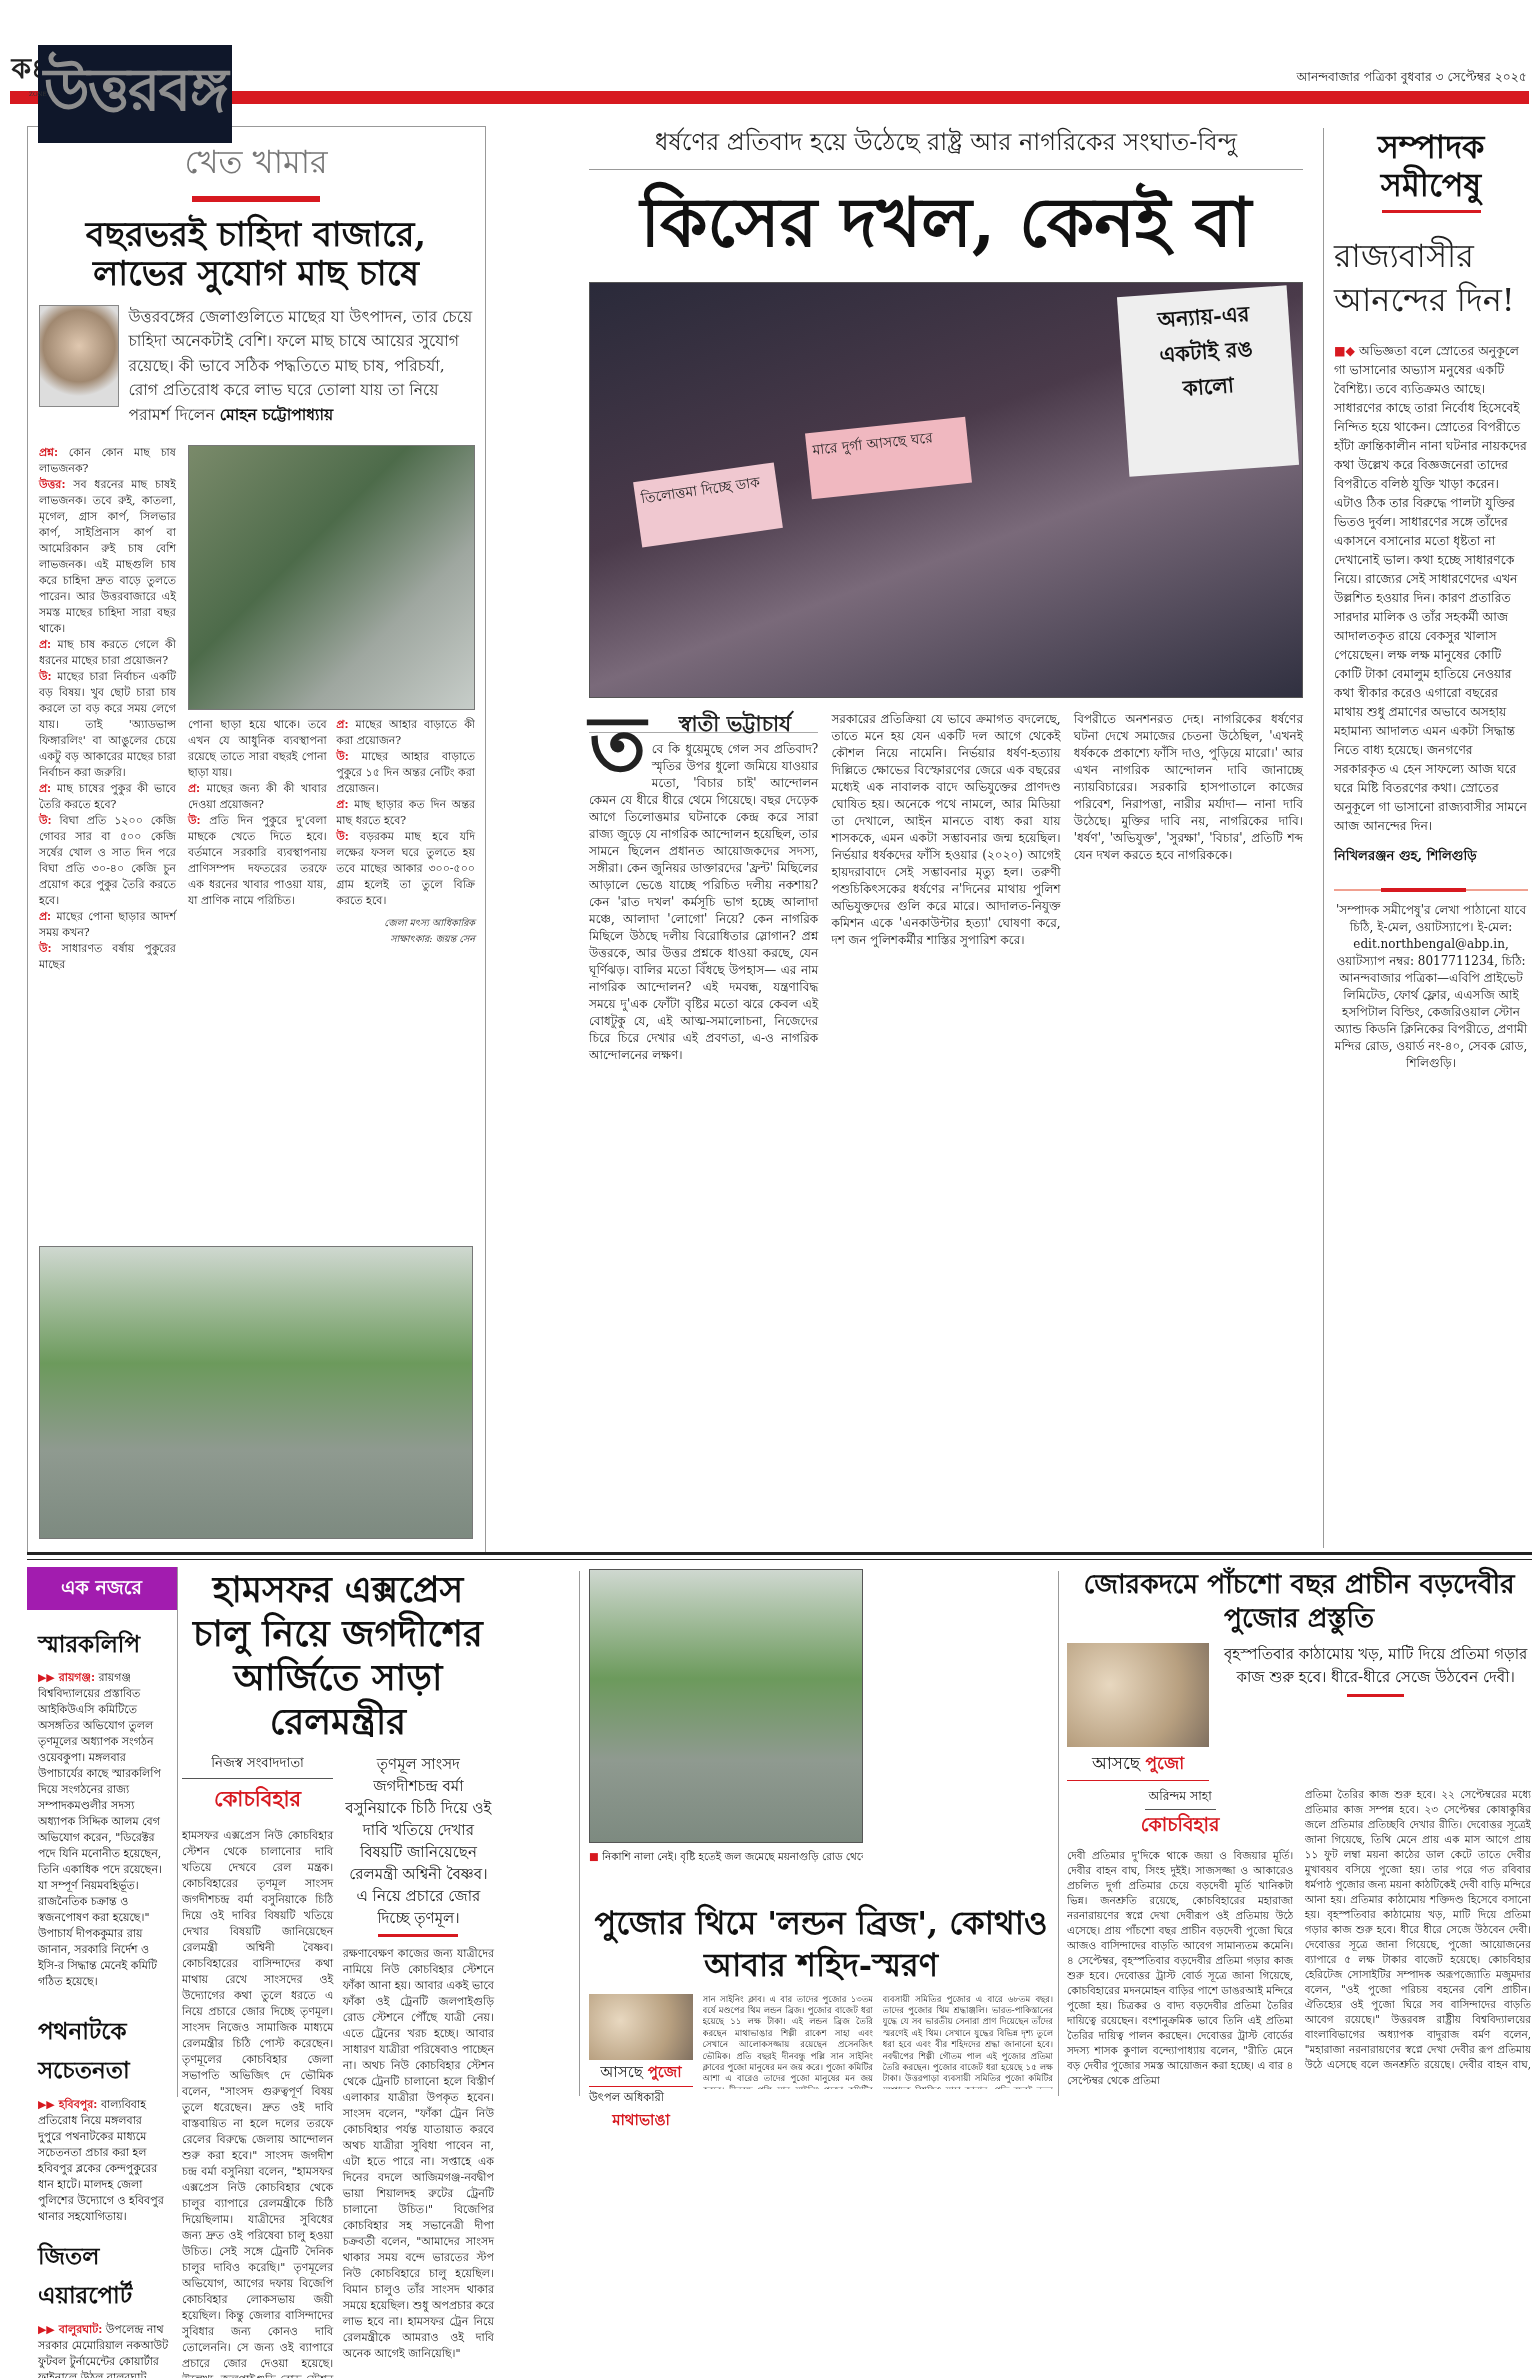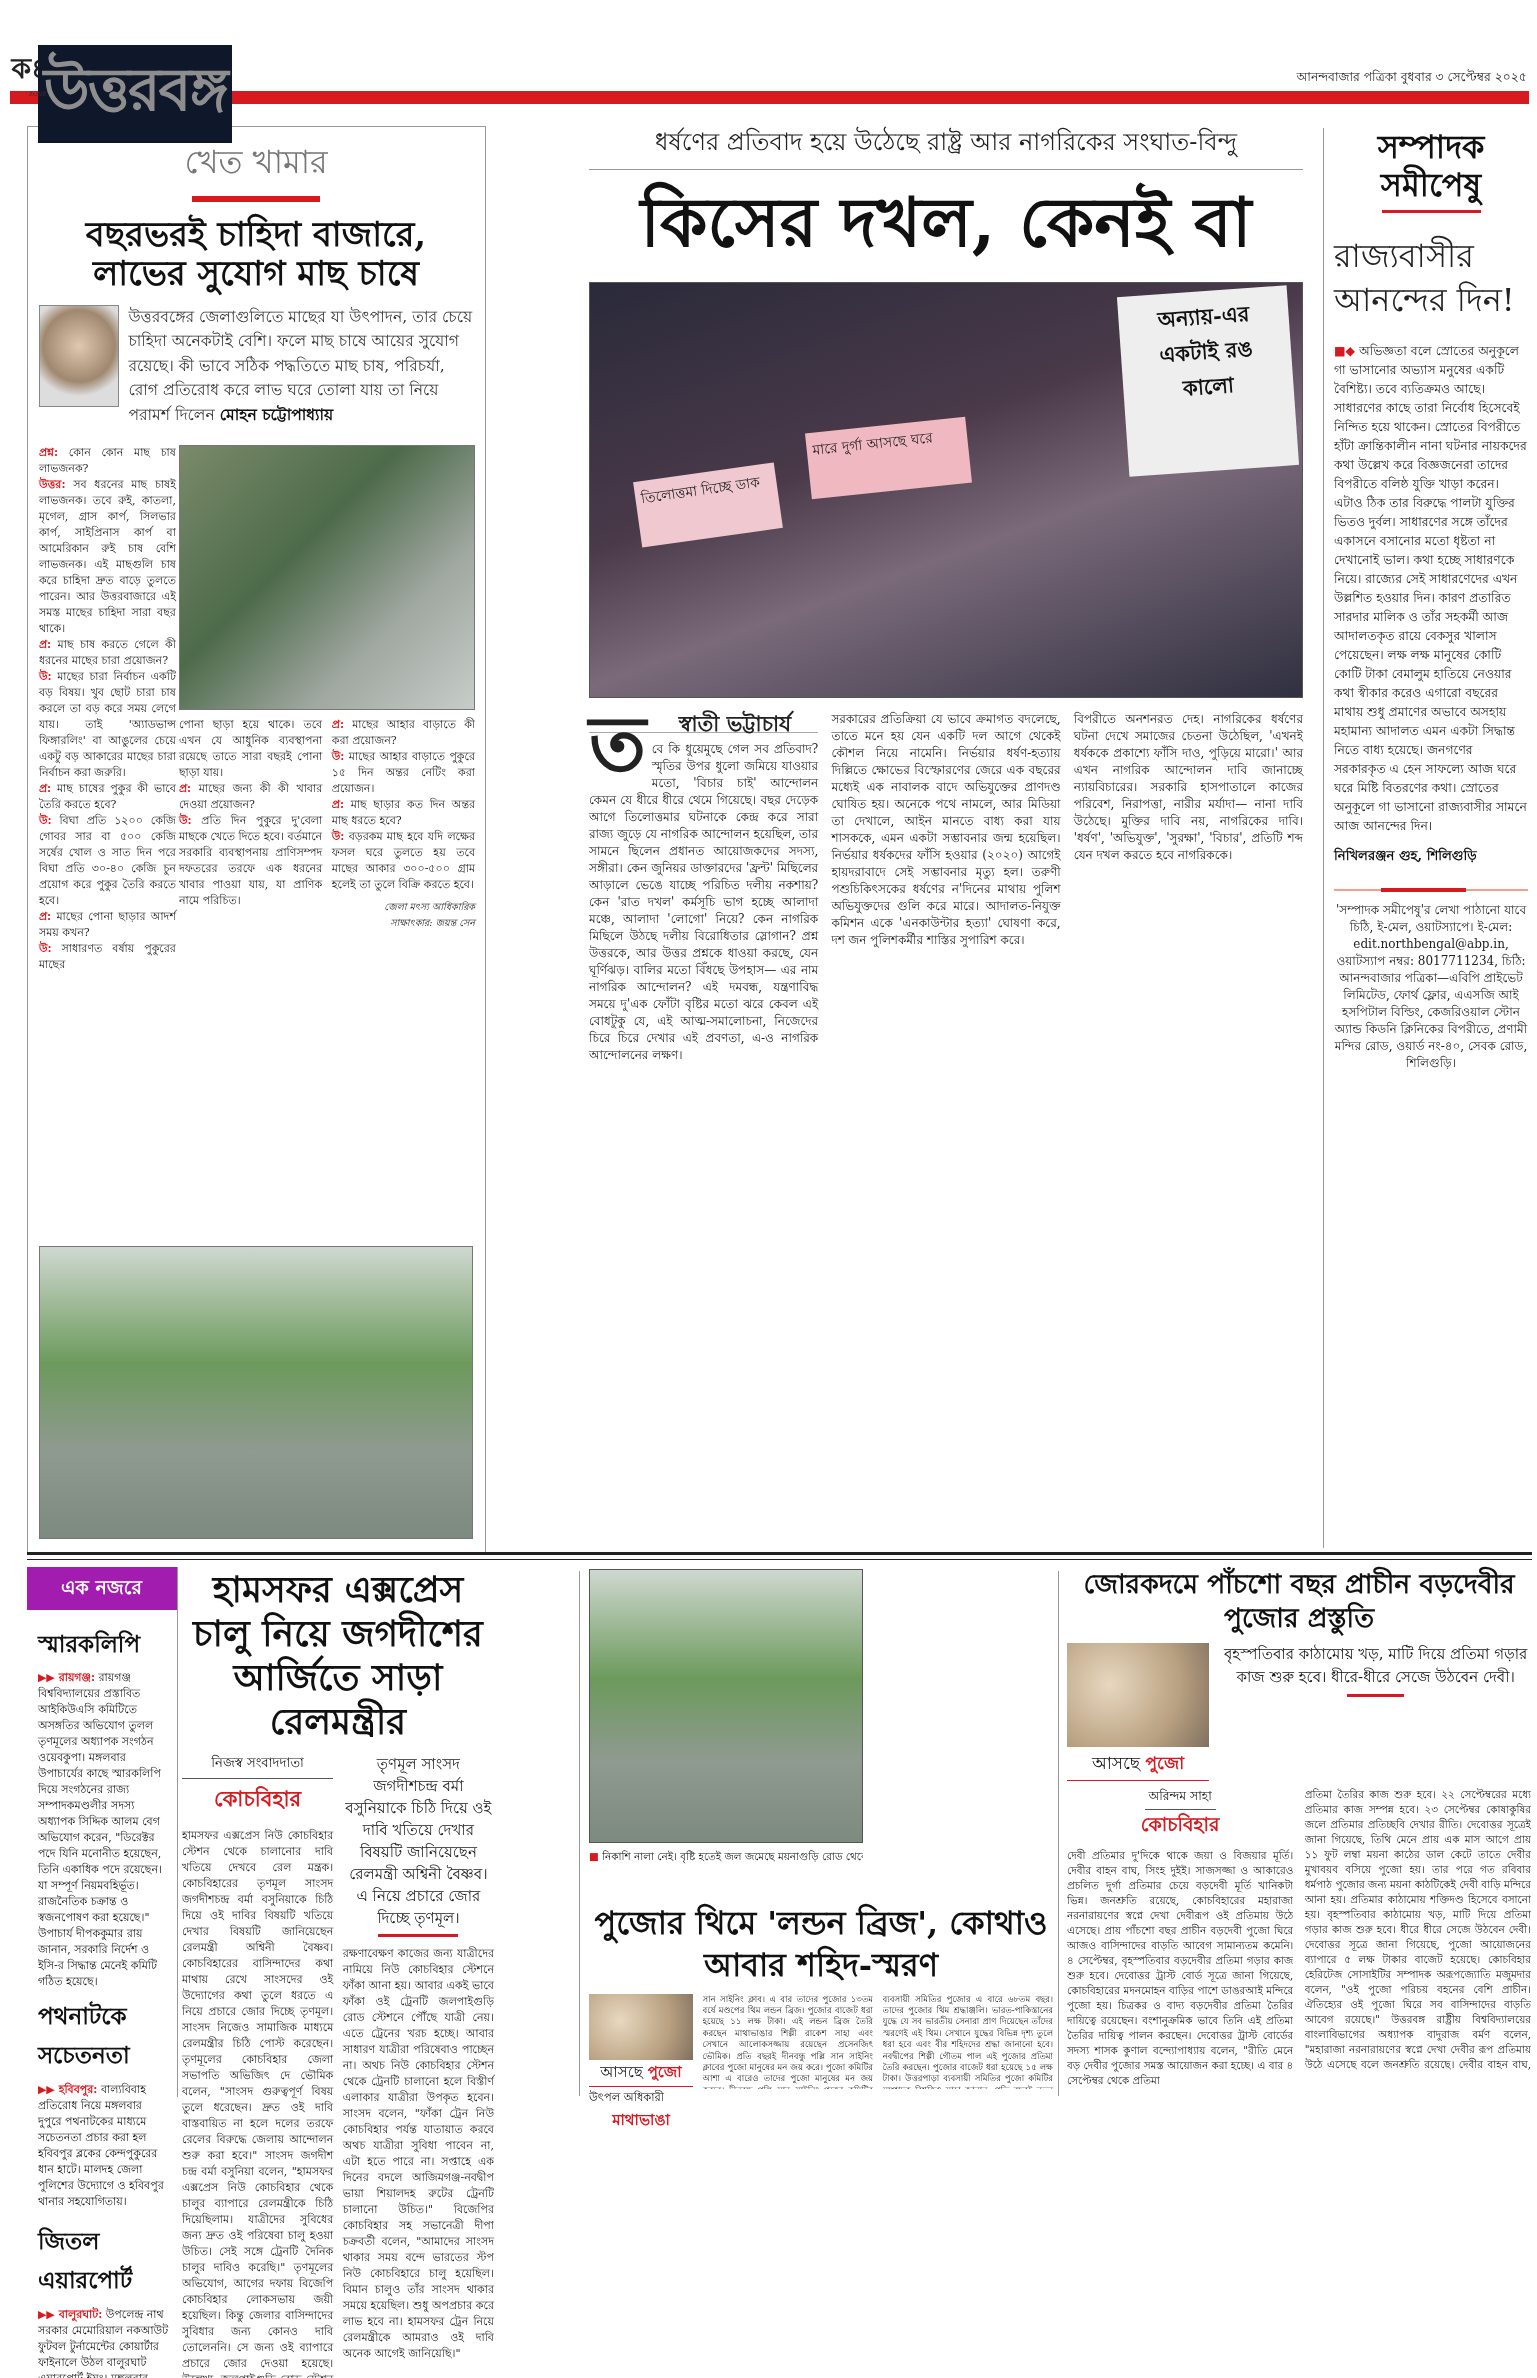--- a/index.html
+++ b/index.html
@@ -41,21 +41,21 @@
   <div class="kicker-gray" style="margin-top:9.5px">খেত খামার</div>
   <div class="redline" style="width:128px"></div>
   <div class="hl" style="font-size:34px;margin:13.2px 13.2px 0">বছরভরই চাহিদা বাজারে, লাভের সুযোগ মাছ চাষে</div>
   <div style="display:flex;margin:11.4px 9.5px 0 11.4px">
     <div class="photo-person" style="width:80px;height:102px;border:0.9px solid #888;flex:none"></div>
     <div style="margin-left:9.5px;font-size:15.6px;line-height:24.6px;color:#333">
       <span>উত্তরবঙ্গের জেলাগুলিতে মাছের যা উৎপাদন, তার চেয়ে চাহিদা অনেকটাই বেশি। ফলে মাছ চাষে আয়ের সুযোগ রয়েছে। কী ভাবে সঠিক পদ্ধতিতে মাছ চাষ, পরিচর্যা, রোগ প্রতিরোধ করে লাভ ঘরে তোলা যায় তা নিয়ে পরামর্শ দিলেন</span>
       <b style="color:#111">মোহন চট্টোপাধ্যায়</b>
     </div>
   </div>
-  <div style="display:flex;margin:17px 9.5px 0 11.4px;gap:3px">
+  <div style="display:flex;margin:17px 9.5px 0 11.4px;gap:12px">
     <div class="body" style="width:137px;font-size:11px;line-height:16px">
       <p><span class="q">প্রশ্ন:</span> <span>কোন কোন মাছ চাষ লাভজনক?</span></p>
       <p><span class="q">উত্তর:</span> <span>সব ধরনের মাছ চাষই লাভজনক। তবে রুই, কাতলা, মৃগেল, গ্রাস কার্প, সিলভার কার্প, সাইপ্রিনাস কার্প বা আমেরিকান রুই চাষ বেশি লাভজনক। এই মাছগুলি চাষ করে চাহিদা দ্রুত বাড়ে তুলতে পারেন। আর উত্তরবাজারে এই সমস্ত মাছের চাহিদা সারা বছর থাকে।</span></p>
       <p><span class="q">প্র:</span> <span>মাছ চাষ করতে গেলে কী ধরনের মাছের চারা প্রয়োজন?</span></p>
       <p><span class="q">উ:</span> <span>মাছের চারা নির্বাচন একটি বড় বিষয়। খুব ছোট চারা চাষ করলে তা বড় করে সময় লেগে যায়। তাই 'অ্যাডভান্স ফিঙ্গারলিং' বা আঙুলের চেয়ে একটু বড় আকারের মাছের চারা নির্বাচন করা জরুরি।</span></p>
       <p><span class="q">প্র:</span> <span>মাছ চাষের পুকুর কী ভাবে তৈরি করতে হবে?</span></p>
       <p><span class="q">উ:</span> <span>বিঘা প্রতি ১২০০ কেজি গোবর সার বা ৫০০ কেজি সর্ষের খোল ও সাত দিন পরে বিঘা প্রতি ৩০-৪০ কেজি চুন প্রয়োগ করে পুকুর তৈরি করতে হবে।</span></p>
       <p><span class="q">প্র:</span> <span>মাছের পোনা ছাড়ার আদর্শ সময় কখন?</span></p>
       <p><span class="q">উ:</span> <span>সাধারণত বর্ষায় পুকুরের মাছের</span></p>
     </div>
@@ -117,21 +117,21 @@
   <div style="font-size:12px;line-height:17px;text-align:center;margin-top:11.4px;color:#222">'সম্পাদক সমীপেষু'র লেখা পাঠানো যাবে চিঠি, ই-মেল, ওয়াটস্যাপে। ই-মেল: edit.northbengal@abp.in, ওয়াটস্যাপ নম্বর: 8017711234, চিঠি: আনন্দবাজার পত্রিকা—এবিপি প্রাইভেট লিমিটেড, ফোর্থ ফ্লোর, এএসজি আই হসপিটাল বিল্ডিং, কেজরিওয়াল স্টোন অ্যান্ড কিডনি ক্লিনিকের বিপরীতে, প্রণামী মন্দির রোড, ওয়ার্ড নং-৪০, সেবক রোড, শিলিগুড়ি।</div>
 </div>
 
 <div class="abs rule-double" style="left:26.5px;top:1552px;width:1505px"></div>
 
 <div class="abs" style="left:26.5px;top:1567px;width:151px;height:530px;border-right:0.9px solid #999">
   <div class="blue-head">এক নজরে</div>
   <div style="padding:5.7px 7.6px 0 11.4px">
     <div class="brief-title" style="margin-top:9.5px">স্মারকলিপি</div>
     <div style="font-size:11px;line-height:16px;margin-top:5.7px"><span class="brief-lead">▶▶ <span>রায়গঞ্জ:</span></span> <span>রায়গঞ্জ বিশ্ববিদ্যালয়ের প্রস্তাবিত আইকিউএসি কমিটিতে অসঙ্গতির অভিযোগ তুলল তৃণমূলের অধ্যাপক সংগঠন ওয়েবকুপা। মঙ্গলবার উপাচার্যের কাছে স্মারকলিপি দিয়ে সংগঠনের রাজ্য সম্পাদকমণ্ডলীর সদস্য অধ্যাপক সিদ্দিক আলম বেগ অভিযোগ করেন, "ডিরেক্টর পদে যিনি মনোনীত হয়েছেন, তিনি একাধিক পদে রয়েছেন। যা সম্পূর্ণ নিয়মবহির্ভূত। রাজনৈতিক চক্রান্ত ও স্বজনপোষণ করা হয়েছে।" উপাচার্য দীপককুমার রায় জানান, সরকারি নির্দেশ ও ইসি-র সিদ্ধান্ত মেনেই কমিটি গঠিত হয়েছে।</span></div>
-    <div class="brief-title" style="margin-top:8px">পথনাটকে সচেতনতা</div>
+    <div class="brief-title" style="margin-top:23px">পথনাটকে সচেতনতা</div>
     <div style="font-size:11px;line-height:16px;margin-top:5.7px"><span class="brief-lead">▶▶ <span>হবিবপুর:</span></span> <span>বাল্যবিবাহ প্রতিরোধ নিয়ে মঙ্গলবার দুপুরে পথনাটকের মাধ্যমে সচেতনতা প্রচার করা হল হবিবপুর ব্লকের কেন্দপুকুরের ধান হাটে। মালদহ জেলা পুলিশের উদ্যোগে ও হবিবপুর থানার সহযোগিতায়।</span></div>
     <div class="brief-title" style="margin-top:13.2px">জিতল এয়ারপোর্ট</div>
     <div style="font-size:11px;line-height:16px;margin-top:5.7px"><span class="brief-lead">▶▶ <span>বালুরঘাট:</span></span> <span>উপলেন্দ্র নাথ সরকার মেমোরিয়াল নকআউট ফুটবল টুর্নামেন্টের কোয়ার্টার ফাইনালে উঠল বালুরঘাট এয়ারপোর্ট ইয়ং। মঙ্গলবার বালুরঘাটের নেতাজি স্পোর্টিং ক্লাবের মাঠে অনুষ্ঠিত তৃতীয় দিনের প্রথম কোয়ার্টার ফাইনালে এয়ারপোর্ট ইয়ং ৩-২ গোলে বালুরঘাট টাউন ক্লাবকে পরাজিত করে কোয়ার্টার ফাইনালে ওঠে। ম্যাচের সেরার খেতাব পান এয়ারপোর্টের অজয় ওঁরাও।</span></div>
   </div>
 </div>
 
 <div class="abs" style="left:182px;top:1567px;width:312px;height:530px">
   <div class="hl" style="font-size:36px;line-height:44px">হামসফর এক্সপ্রেস চালু নিয়ে জগদীশের আর্জিতে সাড়া রেলমন্ত্রীর</div>
   <div style="display:flex;gap:9.5px;margin-top:9.5px">
     <div style="flex:1">

